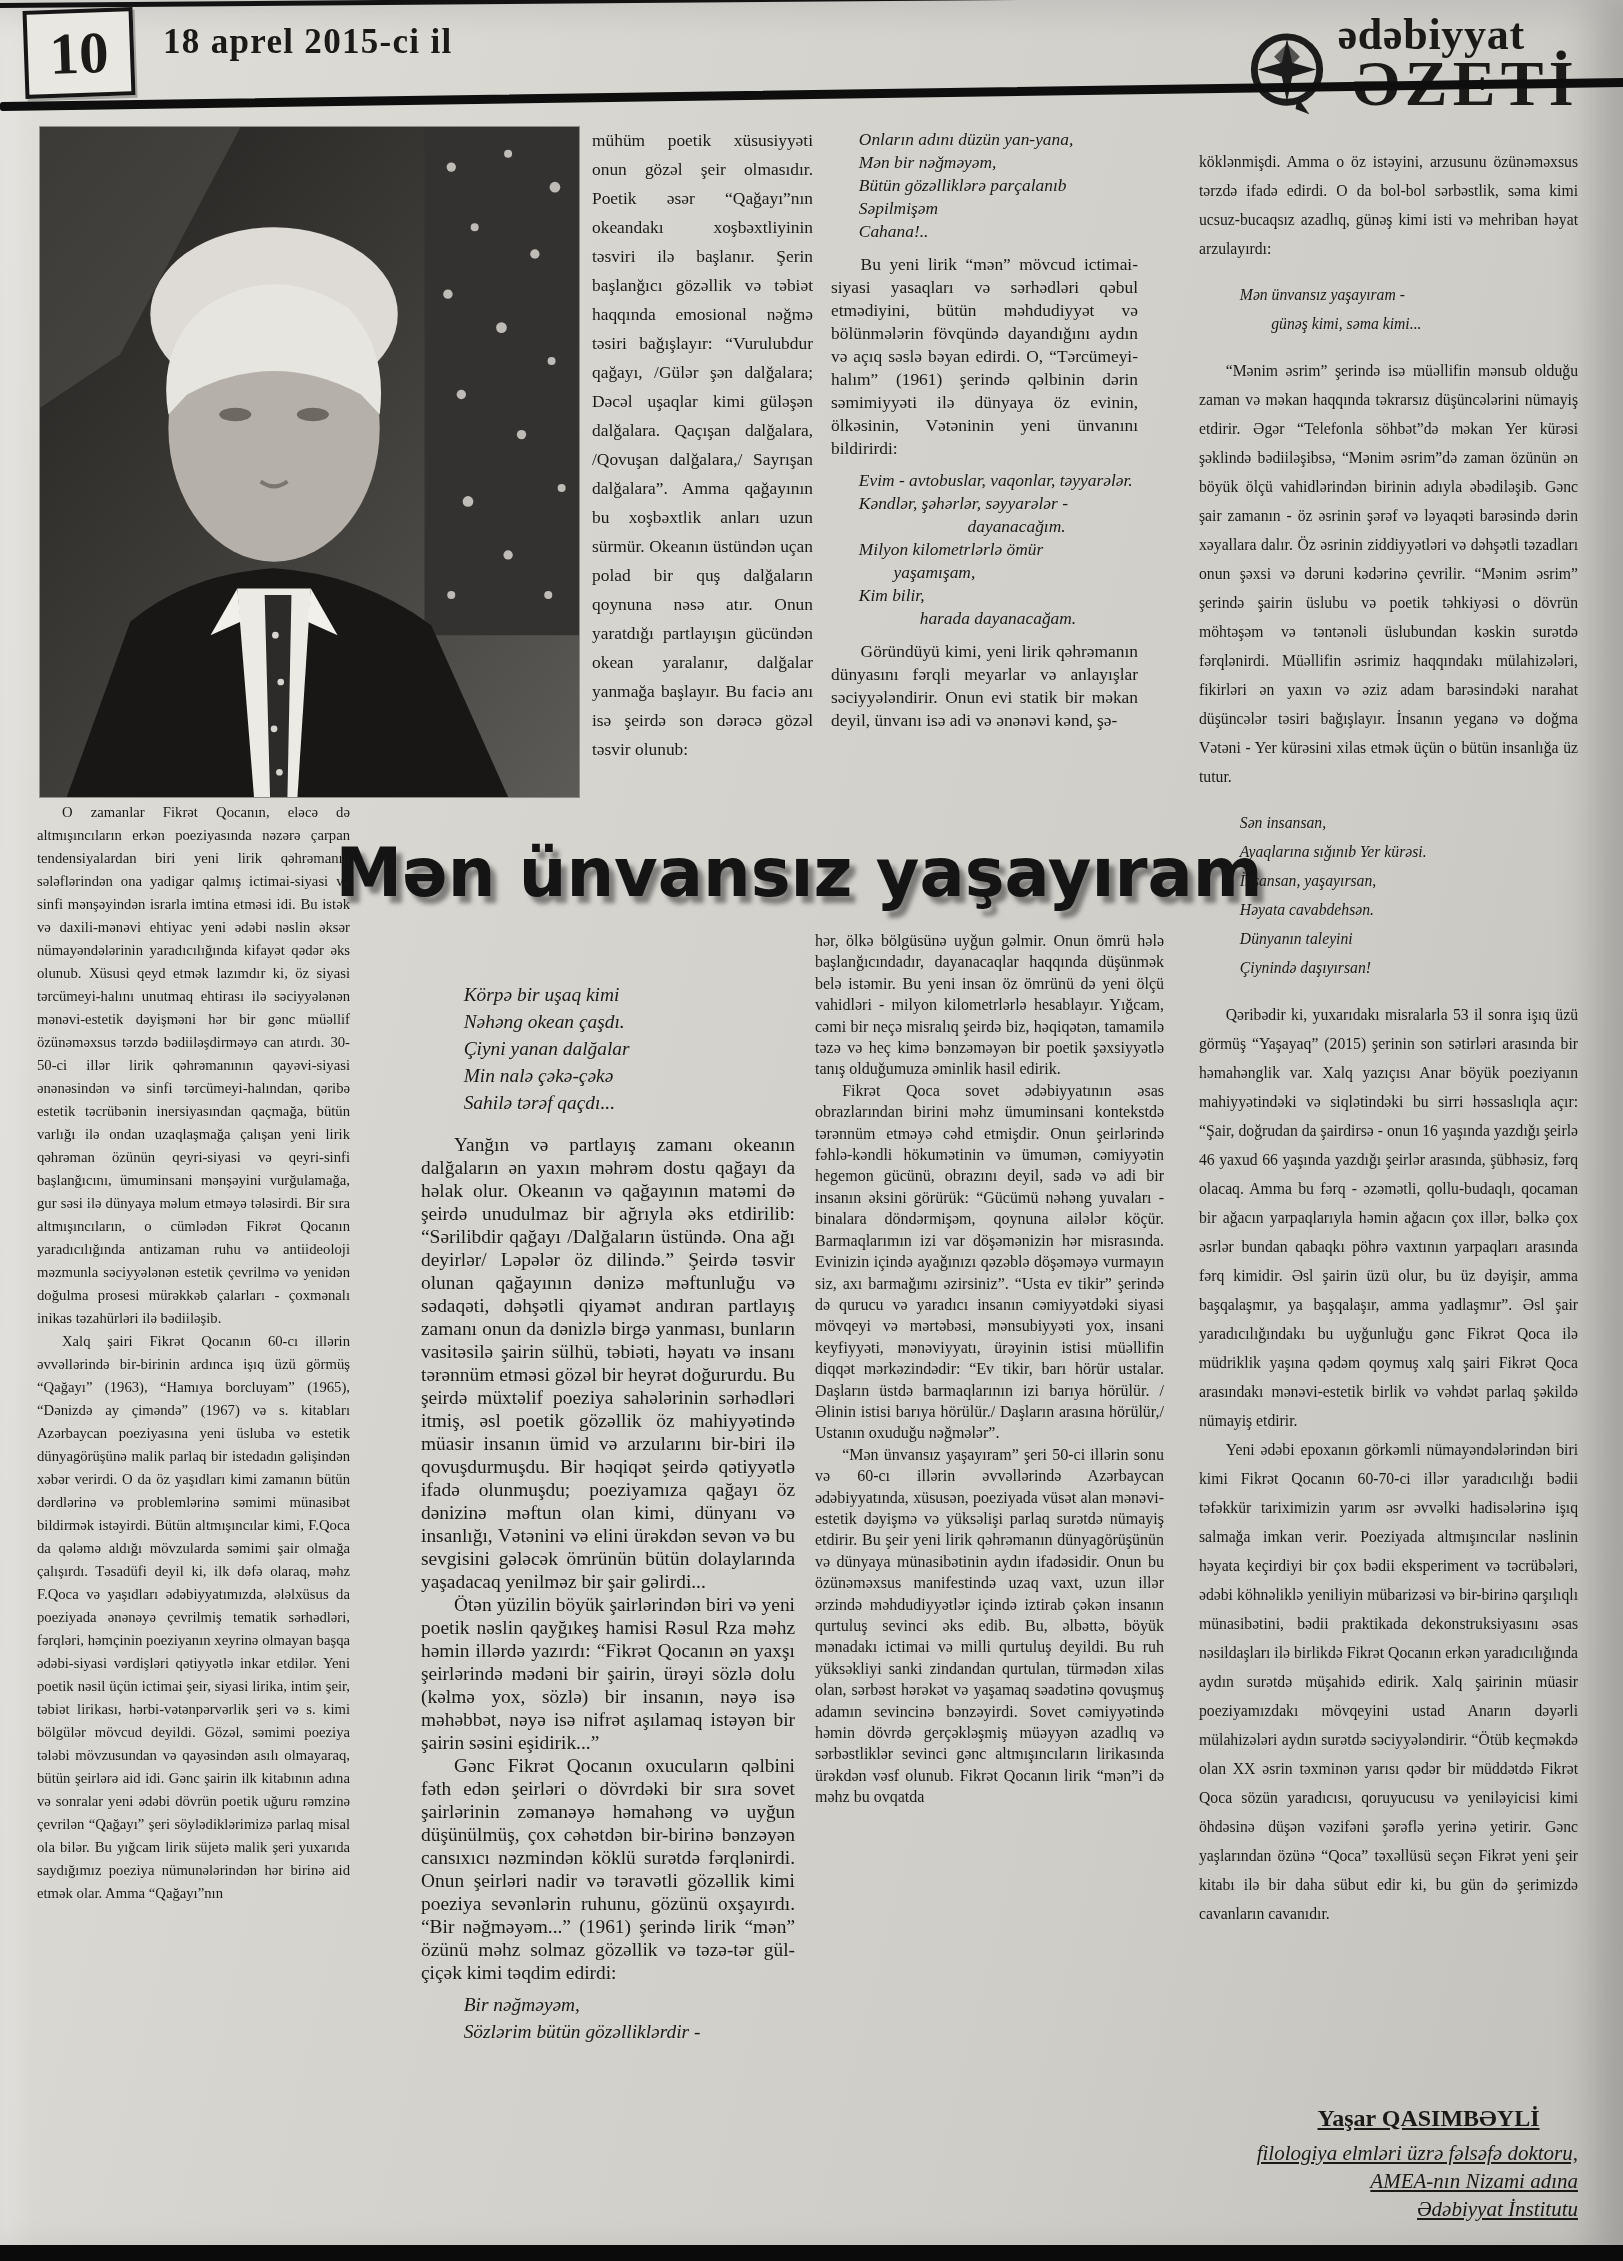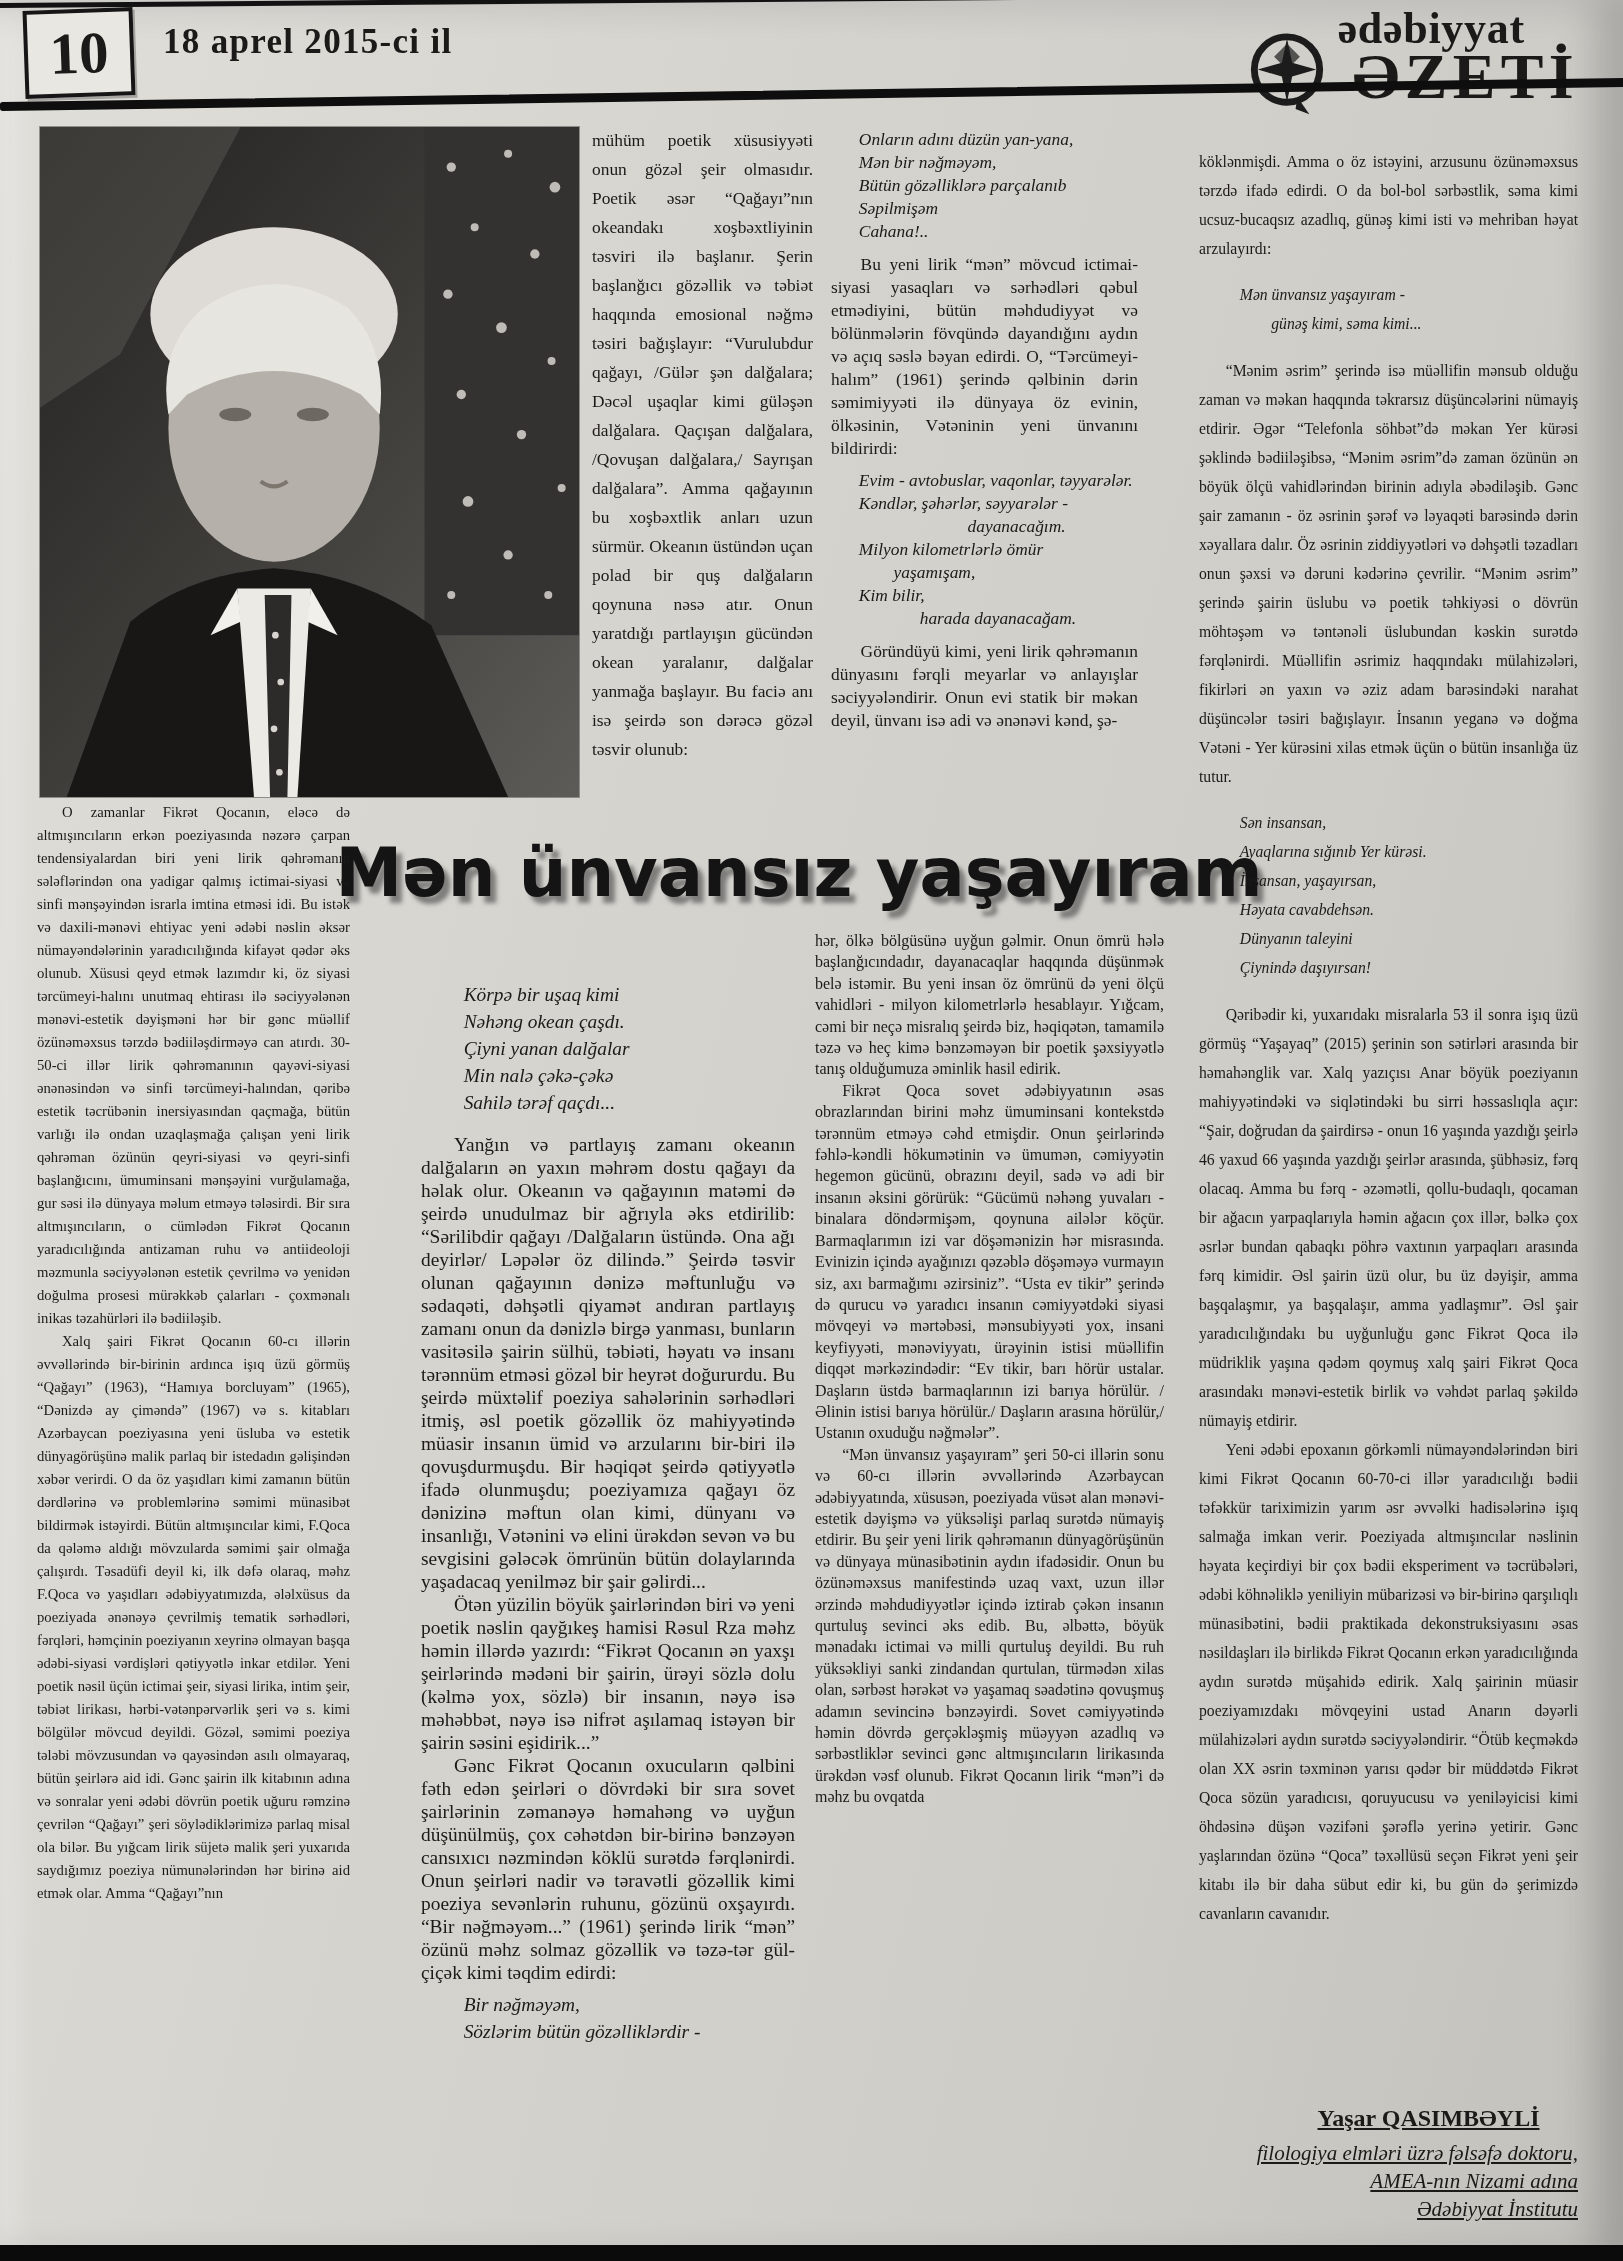--- a/index.html
+++ b/index.html
@@ -10,21 +10,21 @@
   .top-edge{position:absolute;top:2.7px;left:0;width:101%;height:4.7px;background:#121212;
         transform:rotate(-.45deg);transform-origin:left center;}
   .bottom-bar{position:absolute;bottom:0;left:0;width:100%;height:16px;background:#0b0b0b;}
   .header-rule{position:absolute;top:102px;left:0;width:101%;height:9.4px;background:#0e0e0e;
         transform:rotate(-.85deg);transform-origin:left center;border-radius:2.7px;}
   .pagenum-box{position:absolute;left:24px;top:9.4px;width:102px;height:80px;border:4px solid #161616;
         background:#e9e7e2;display:flex;align-items:center;justify-content:center;
         transform:rotate(-2deg);box-shadow:2px 2.7px 0 rgba(0,0,0,.25);}
   .pagenum-box span{font-size:59px;font-weight:bold;}
   .issue-date{position:absolute;left:163px;top:22px;font-size:35px;font-weight:bold;letter-spacing:1.3px;}
-  .masthead{position:absolute;right:44px;top:6.7px;display:flex;align-items:flex-start;font-family:Liberation Serif, serif;}
+  .masthead{position:absolute;right:44px;top:6.7px;display:flex;align-items:flex-end;font-family:Liberation Serif, serif;}
   .masthead .logo{width:86px;height:86px;margin-top:23px;margin-right:-9.4px;}
   .masthead .mtext{display:flex;flex-direction:column;align-items:flex-start;line-height:1;}
   .masthead .m1{font-size:44px;font-weight:bold;letter-spacing:0.7px;margin-left:17.4px;}
   .masthead .m2{font-size:64px;font-weight:bold;letter-spacing:5.3px;margin-top:-5.3px;margin-left:32px;}
   .photo{position:absolute;left:40px;top:127px;width:539px;height:670px;display:block;
         outline:0.7px solid rgba(0,0,0,.35);}
   .headline{position:absolute;left:393px;top:817px;width:812px;height:112px;
         display:flex;align-items:center;justify-content:center;white-space:nowrap;
         font-family:"DejaVu Sans",sans-serif;font-weight:bold;font-size:67px;letter-spacing:0px;color:#141414;
         text-shadow:6px 7.4px 4.7px rgba(55,55,55,.55);}

